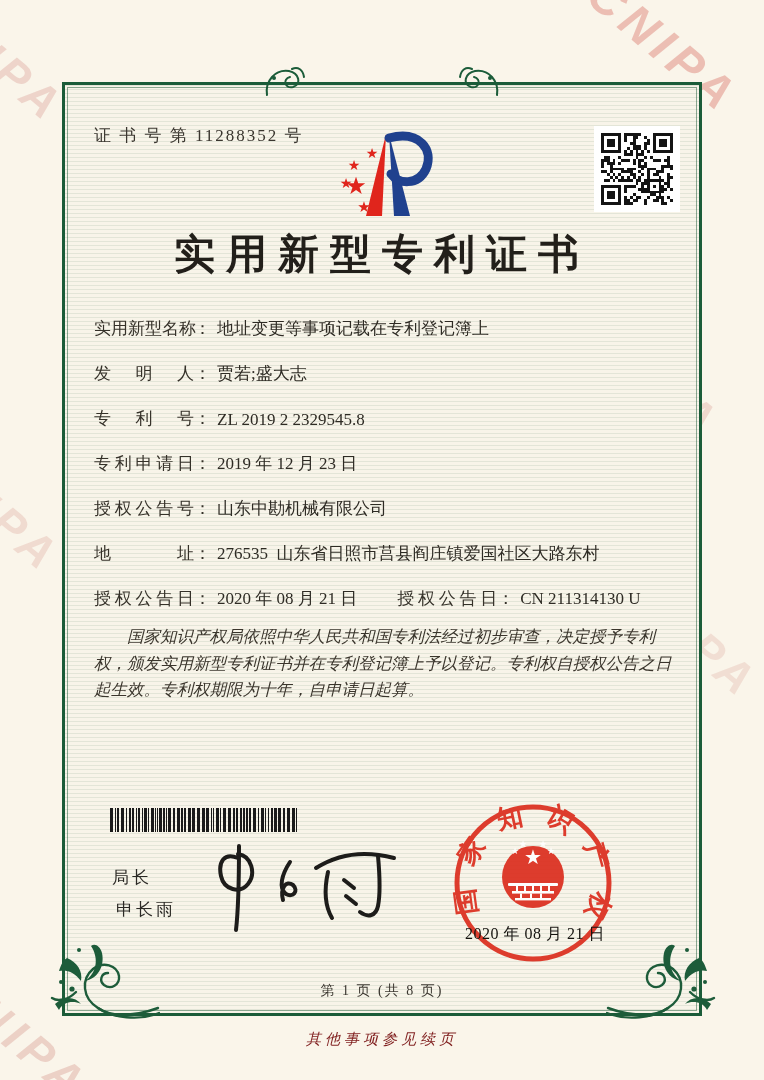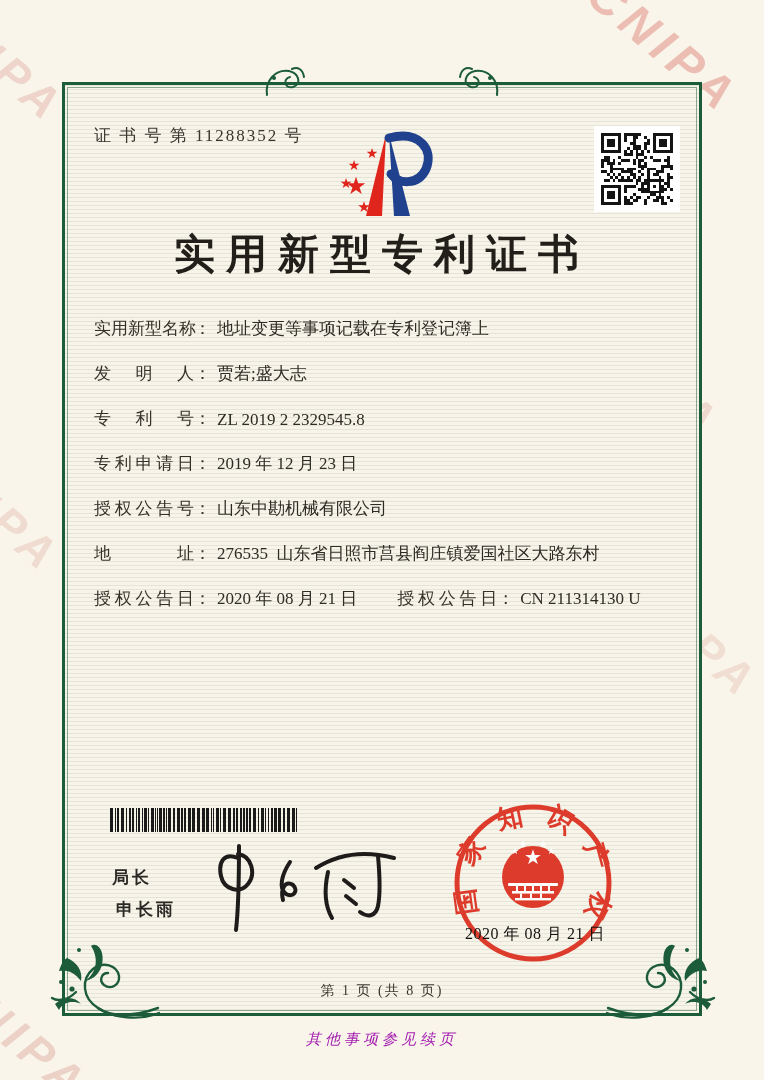--- a/index.html
+++ b/index.html
@@ -65,39 +65,39 @@
   .paras{
     position:absolute;left:94px;top:624px;width:578px;z-index:4;
     font-size:16.5px;line-height:1.62;font-style:italic;color:#3a352c;
   }
   .paras p{margin:0;text-indent:2em;}
   
   .barcode{position:absolute;left:110px;top:808px;z-index:4;line-height:0;}
   
   .sig-label{
     position:absolute;z-index:4;font-family:"Liberation Sans","DejaVu Sans",sans-serif;
-    font-weight:700;font-size:17px;letter-spacing:3px;color:#2b2925;
+    font-weight:400;font-size:17px;letter-spacing:3px;color:#2b2925;
   }
   .sig-pos{left:112px;top:866px;}
   .sig-name{left:116px;top:898px;}
   .sig-script{position:absolute;left:212px;top:842px;z-index:4;}
   
   .seal{position:absolute;left:451px;top:801px;z-index:5;opacity:0.93;}
   .seal-date{
     position:absolute;left:452px;top:924px;width:166px;text-align:center;z-index:6;
     font-size:16px;color:#15130f;letter-spacing:0.5px;white-space:pre;
   }
   
   .page-info{
     position:absolute;left:0;top:982px;width:100%;text-align:center;z-index:4;
     font-size:14px;letter-spacing:2px;color:#3a362f;
   }
   .cont-note{
     position:absolute;left:0;top:1030px;width:100%;text-align:center;z-index:4;
-    font-size:15px;font-style:italic;letter-spacing:4px;color:#a21caf;
+    font-size:15px;font-style:italic;letter-spacing:4px;color:#7f1d1d;
   }
 </style>
 </head>
 <body>
 
 <div class="page">
 
   <div class="wm wm1">CNIPA</div>
   <div class="wm wm2">CNIPA</div>
   <div class="wm wm3">CNIPA</div>
@@ -519,20 +519,21 @@
       <span class="fvalue">2020 年 08 月 21 日</span>
       <span class="fpair2">
         <span class="flabel">授权公告日</span>
           <span class="fcolon">：</span>
         <span class="fvalue">CN 211314130 U</span>
       </span>
     </div>
   </div>
 
   <div class="paras">
+    <p>国家知识产权局依照中华人民共和国专利法经过初步审查，决定授予专利权，颁发实用新型专利证书并在专利登记簿上予以登记。专利权自授权公告之日起生效。专利权期限为十年，自申请日起算。</p>
   </div>
 
   <div class="barcode">
     <svg id="bars" width="192" height="24" viewBox="0 0 192 24" shape-rendering="crispEdges">
         <rect x="0" y="0" width="3" height="24" fill="#1a1a1a"></rect>
         <rect x="5" y="0" width="1" height="24" fill="#1a1a1a"></rect>
         <rect x="7" y="0" width="2" height="24" fill="#1a1a1a"></rect>
         <rect x="11" y="0" width="3" height="24" fill="#1a1a1a"></rect>
         <rect x="16" y="0" width="1" height="24" fill="#1a1a1a"></rect>
         <rect x="19" y="0" width="2" height="24" fill="#1a1a1a"></rect>

